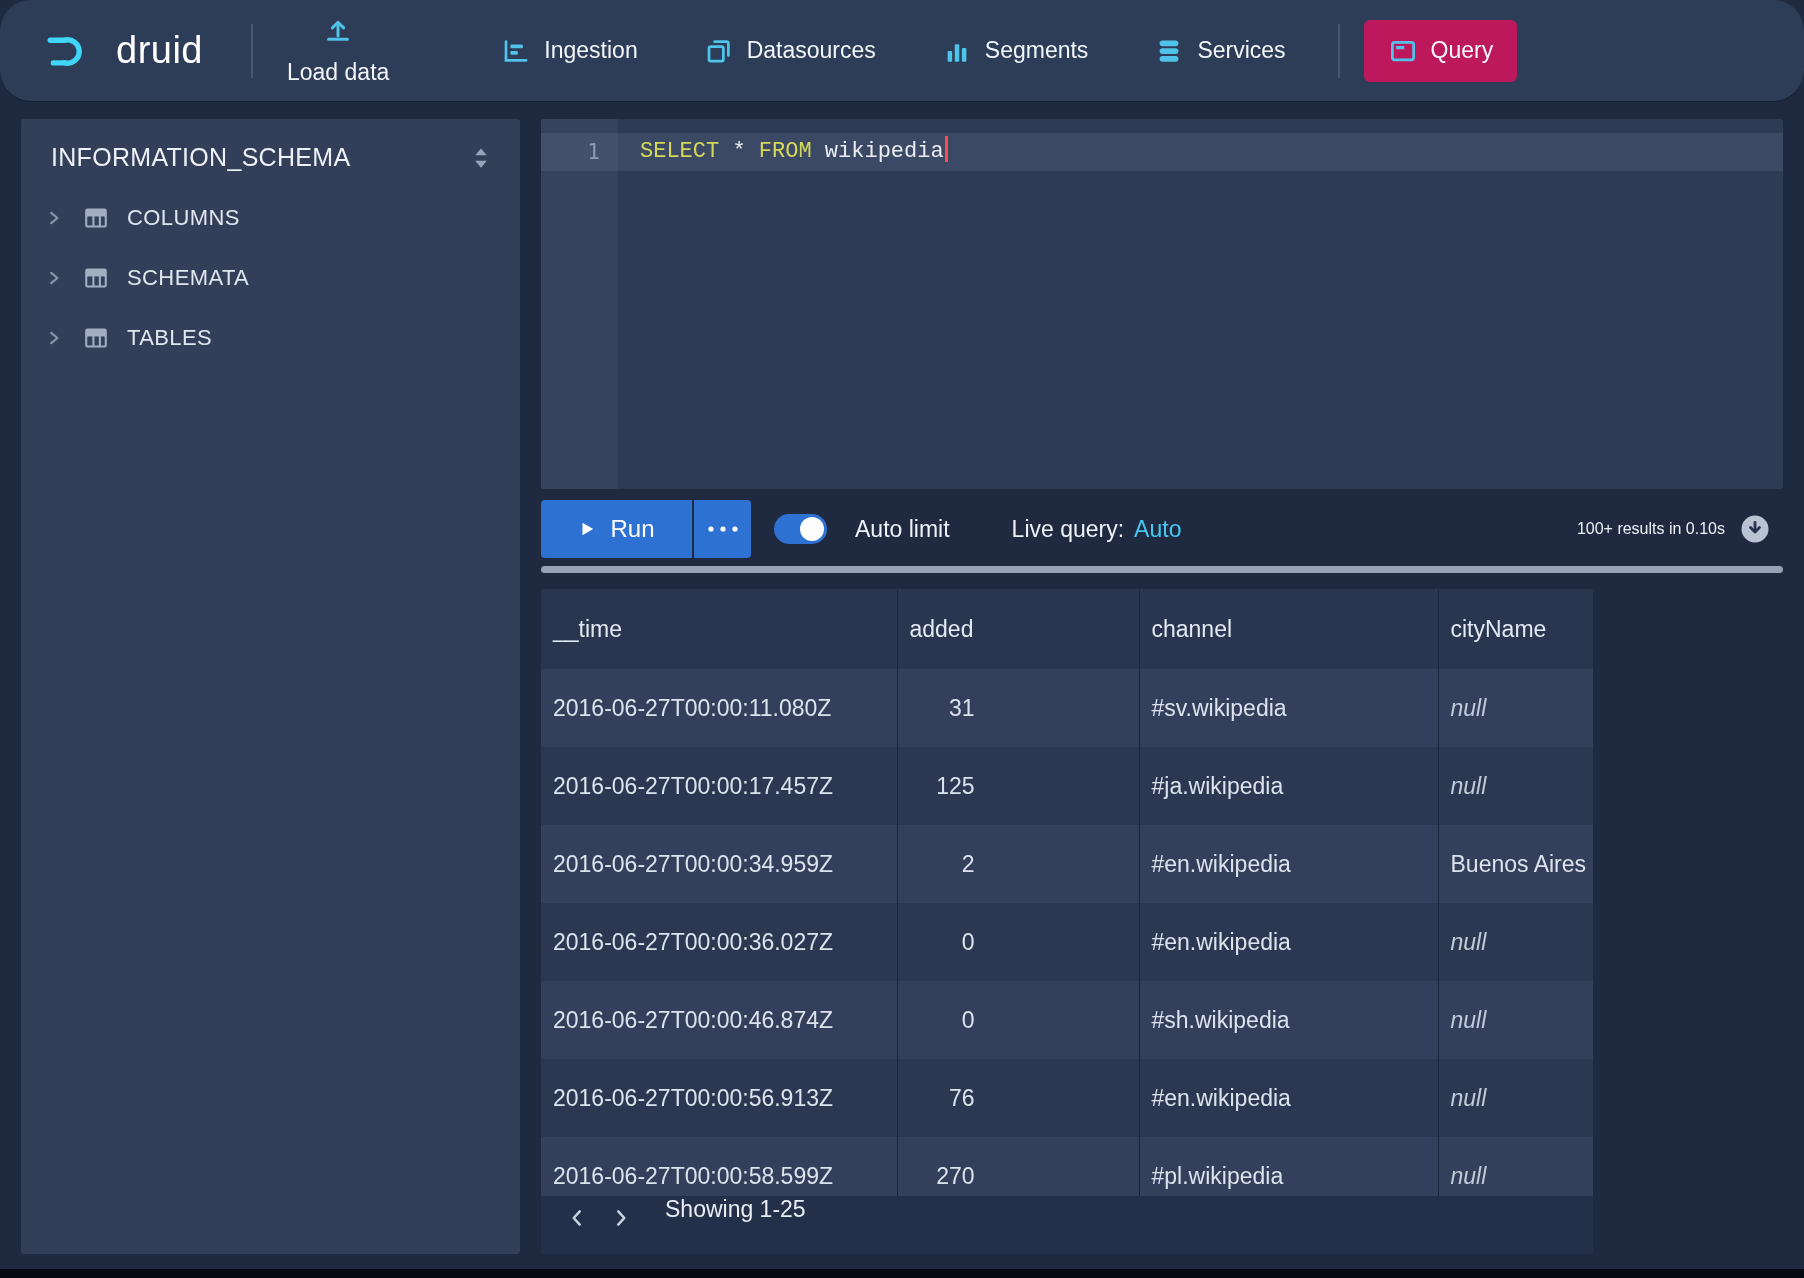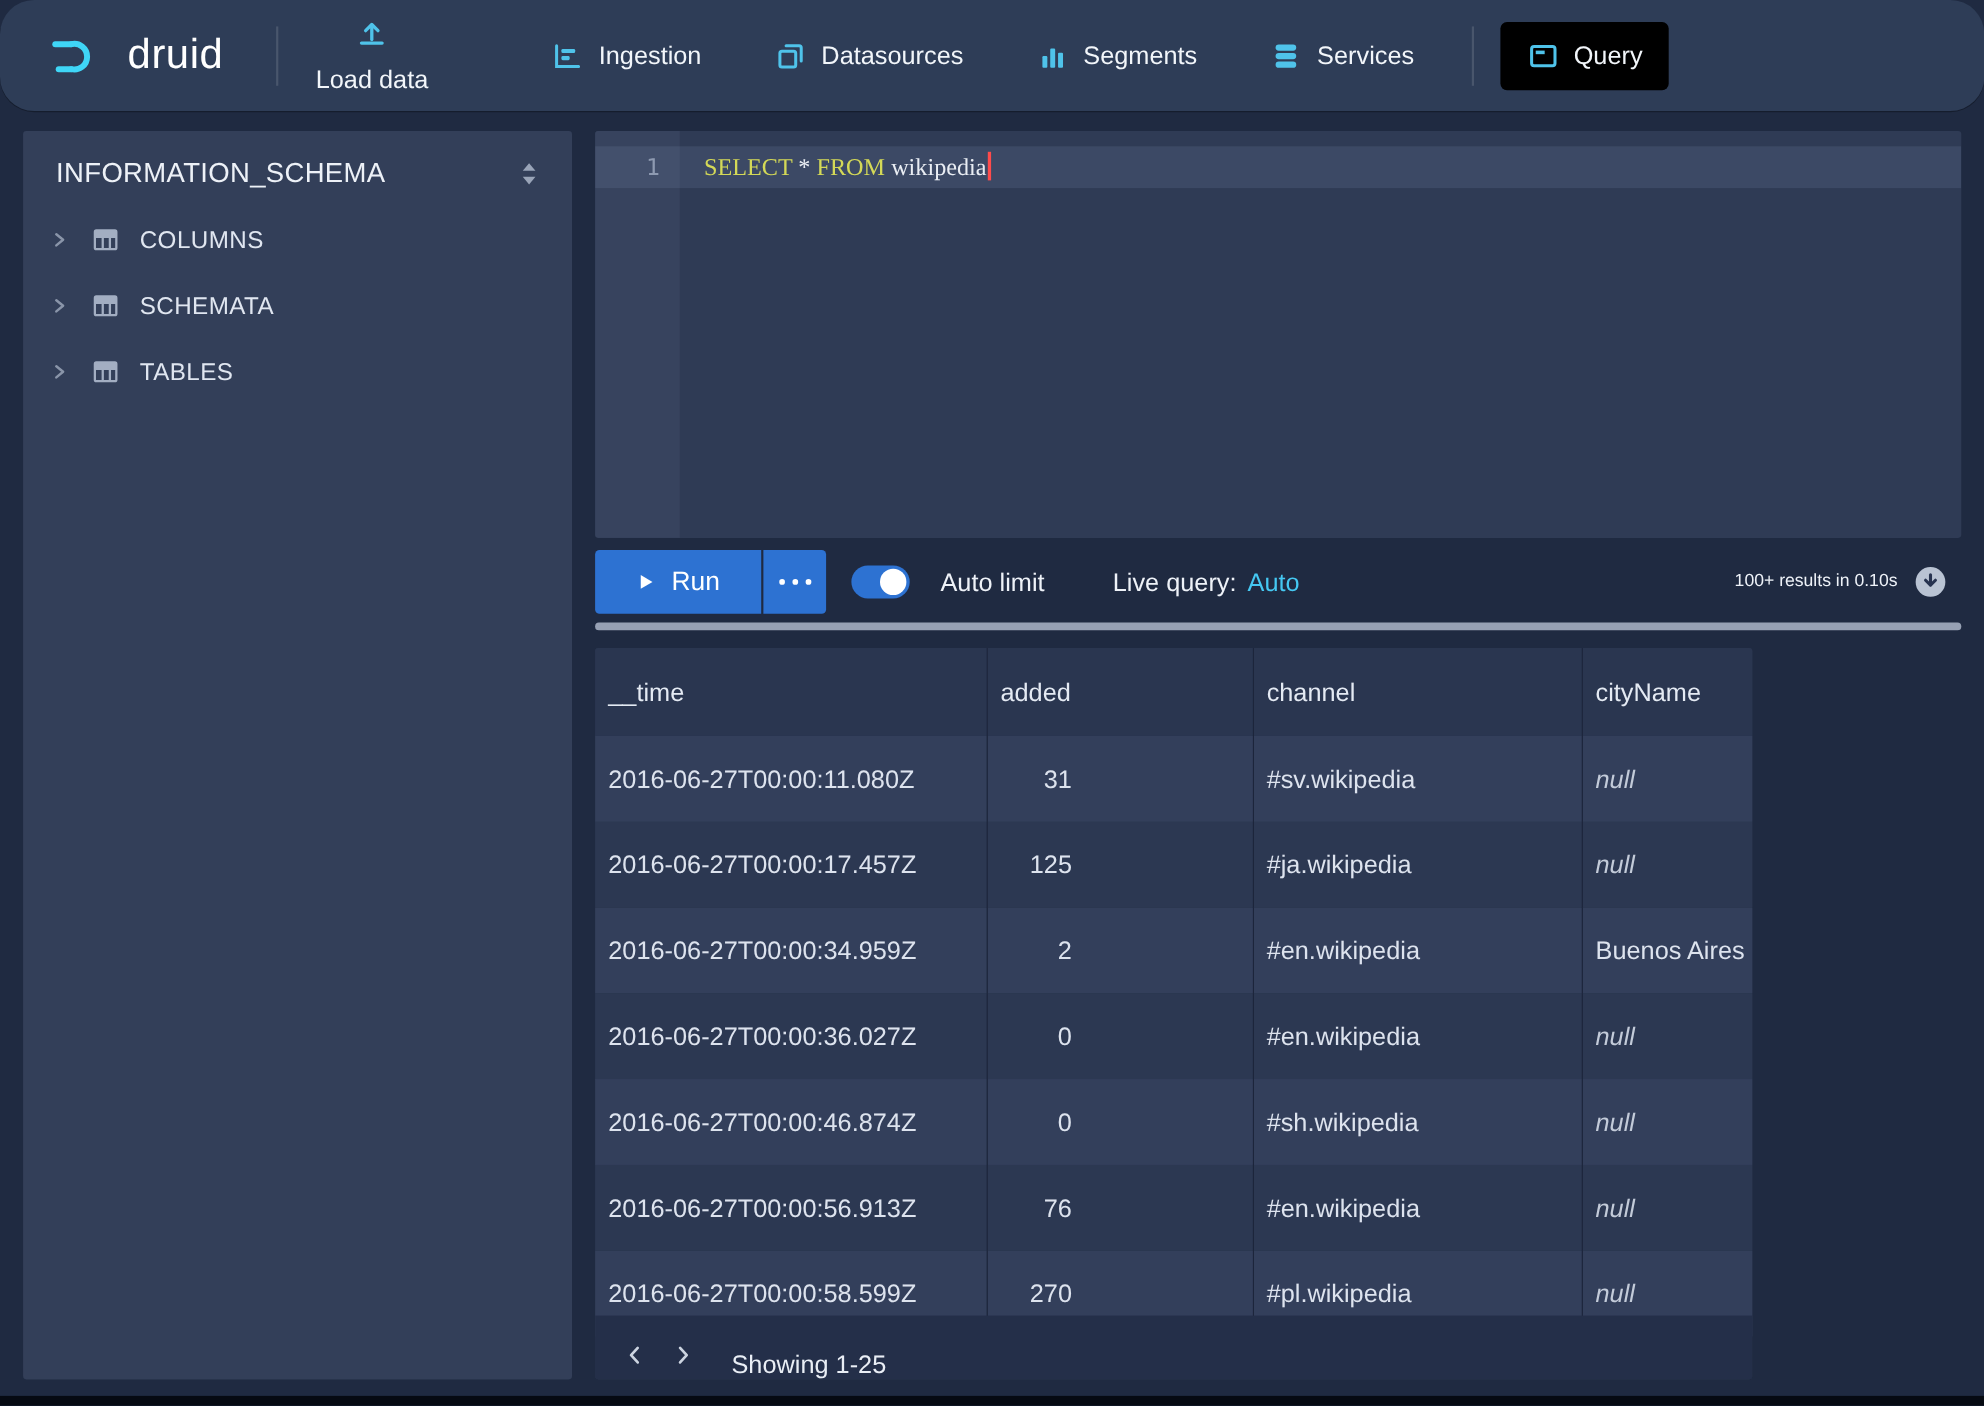--- a/index.html
+++ b/index.html
@@ -25,21 +25,21 @@
   }
   .brand{display:flex;align-items:center;gap:16px;margin-left:38px;cursor:pointer;}
   .brand-text{font-size:38px;color:#ffffff;font-weight:500;letter-spacing:.5px;}
   .nav-divider{width:2px;height:54px;background:rgba(255,255,255,.13);}
   .nd1{margin-left:48px;}
   .nd2{margin-left:52px;}
   .nav-item{display:flex;align-items:center;gap:13px;font-size:23px;color:#f2f6fa;cursor:pointer;white-space:nowrap;}
   .ni0{margin-left:34px;flex-direction:column;}
   .ni1{margin-left:112px;}
   .ni2,.ni3,.ni4{margin-left:66px;}
-  .nav-query{margin-left:24px;background:#000000;border-radius:6px;height:62px;padding:0 24px;}
+  .nav-query{margin-left:24px;background:#be185d;border-radius:6px;height:62px;padding:0 24px;}
   
   .sidebar{
     position:absolute;left:21px;top:119px;width:499px;height:1135px;
     background:#333f59;border-radius:3px;
   }
   .sidebar-header{display:flex;align-items:flex-end;justify-content:space-between;padding:24px 28px 16px 30px;}
   .sidebar-title{font-size:25px;color:#edf1f7;letter-spacing:.3px;}
   .tree-item{height:60px;display:flex;align-items:center;padding-left:24px;cursor:pointer;}
   .tree-chevron{margin-right:20px;flex:none;}
   .tree-table-icon{margin-right:18px;flex:none;}
@@ -51,21 +51,21 @@
   }
   .gutter{position:absolute;left:0;top:0;bottom:0;width:77px;background:#37435e;}
   .active-line{position:absolute;left:0;right:0;top:14px;height:38px;background:rgba(140,160,200,.14);}
   .line-number{
     position:absolute;left:0;top:14px;width:77px;height:38px;line-height:38px;
     text-align:right;padding-right:18px;
     font-family:"DejaVu Sans Mono",monospace;font-size:21px;color:#8e9ab1;
   }
   .code-line{
     position:absolute;left:99px;top:14px;height:38px;line-height:38px;white-space:pre;
-    font-family:Liberation Serif, serif;font-size:22px;color:#e9edf3;
+    font-family:Liberation Mono, monospace;font-size:22px;color:#e9edf3;
   }
   .kw{color:var(--keyword);}
   .cursor{display:inline-block;width:3px;height:26px;background:#ff4b4b;vertical-align:-5px;margin-left:1px;}
   
   .runbar{position:absolute;left:541px;top:500px;width:1242px;height:58px;display:flex;align-items:center;}
   .btn-run{
     width:151px;height:58px;background:var(--accent);border:none;border-radius:4px 0 0 4px;
     display:flex;align-items:center;justify-content:center;gap:14px;
     color:#fff;font-size:24px;font-family:inherit;cursor:pointer;
   }
@@ -99,21 +99,21 @@
     height:78px;font-size:23px;color:#dde3ee;padding:0 12px;
     border-right:1px solid rgba(16,24,43,.55);
     white-space:nowrap;overflow:hidden;cursor:pointer;
   }
   tbody tr:nth-child(odd){background:#333f5b;}
   tbody tr:nth-child(even){background:#2c3852;}
   td.num{text-align:right;padding-right:164px;}
   td.null{font-style:italic;color:#c3cbd9;margin-left:38px;}
   .pagination{
     position:absolute;left:0;right:0;bottom:0;height:58px;background:#242f49;
-    display:flex;align-items:flex-end;padding-left:14px;
+    display:flex;align-items:flex-start;padding-left:14px;
   }
   .page-btn{width:44px;height:44px;display:flex;align-items:center;justify-content:center;cursor:pointer;}
   .page-label{margin-left:22px;font-size:23px;color:#e9eef5;}
   .window-strip{position:absolute;left:0;bottom:0;width:100%;height:9px;background:#060a12;}
 </style>
 </head>
 <body>
 
 <div class="page">
 

